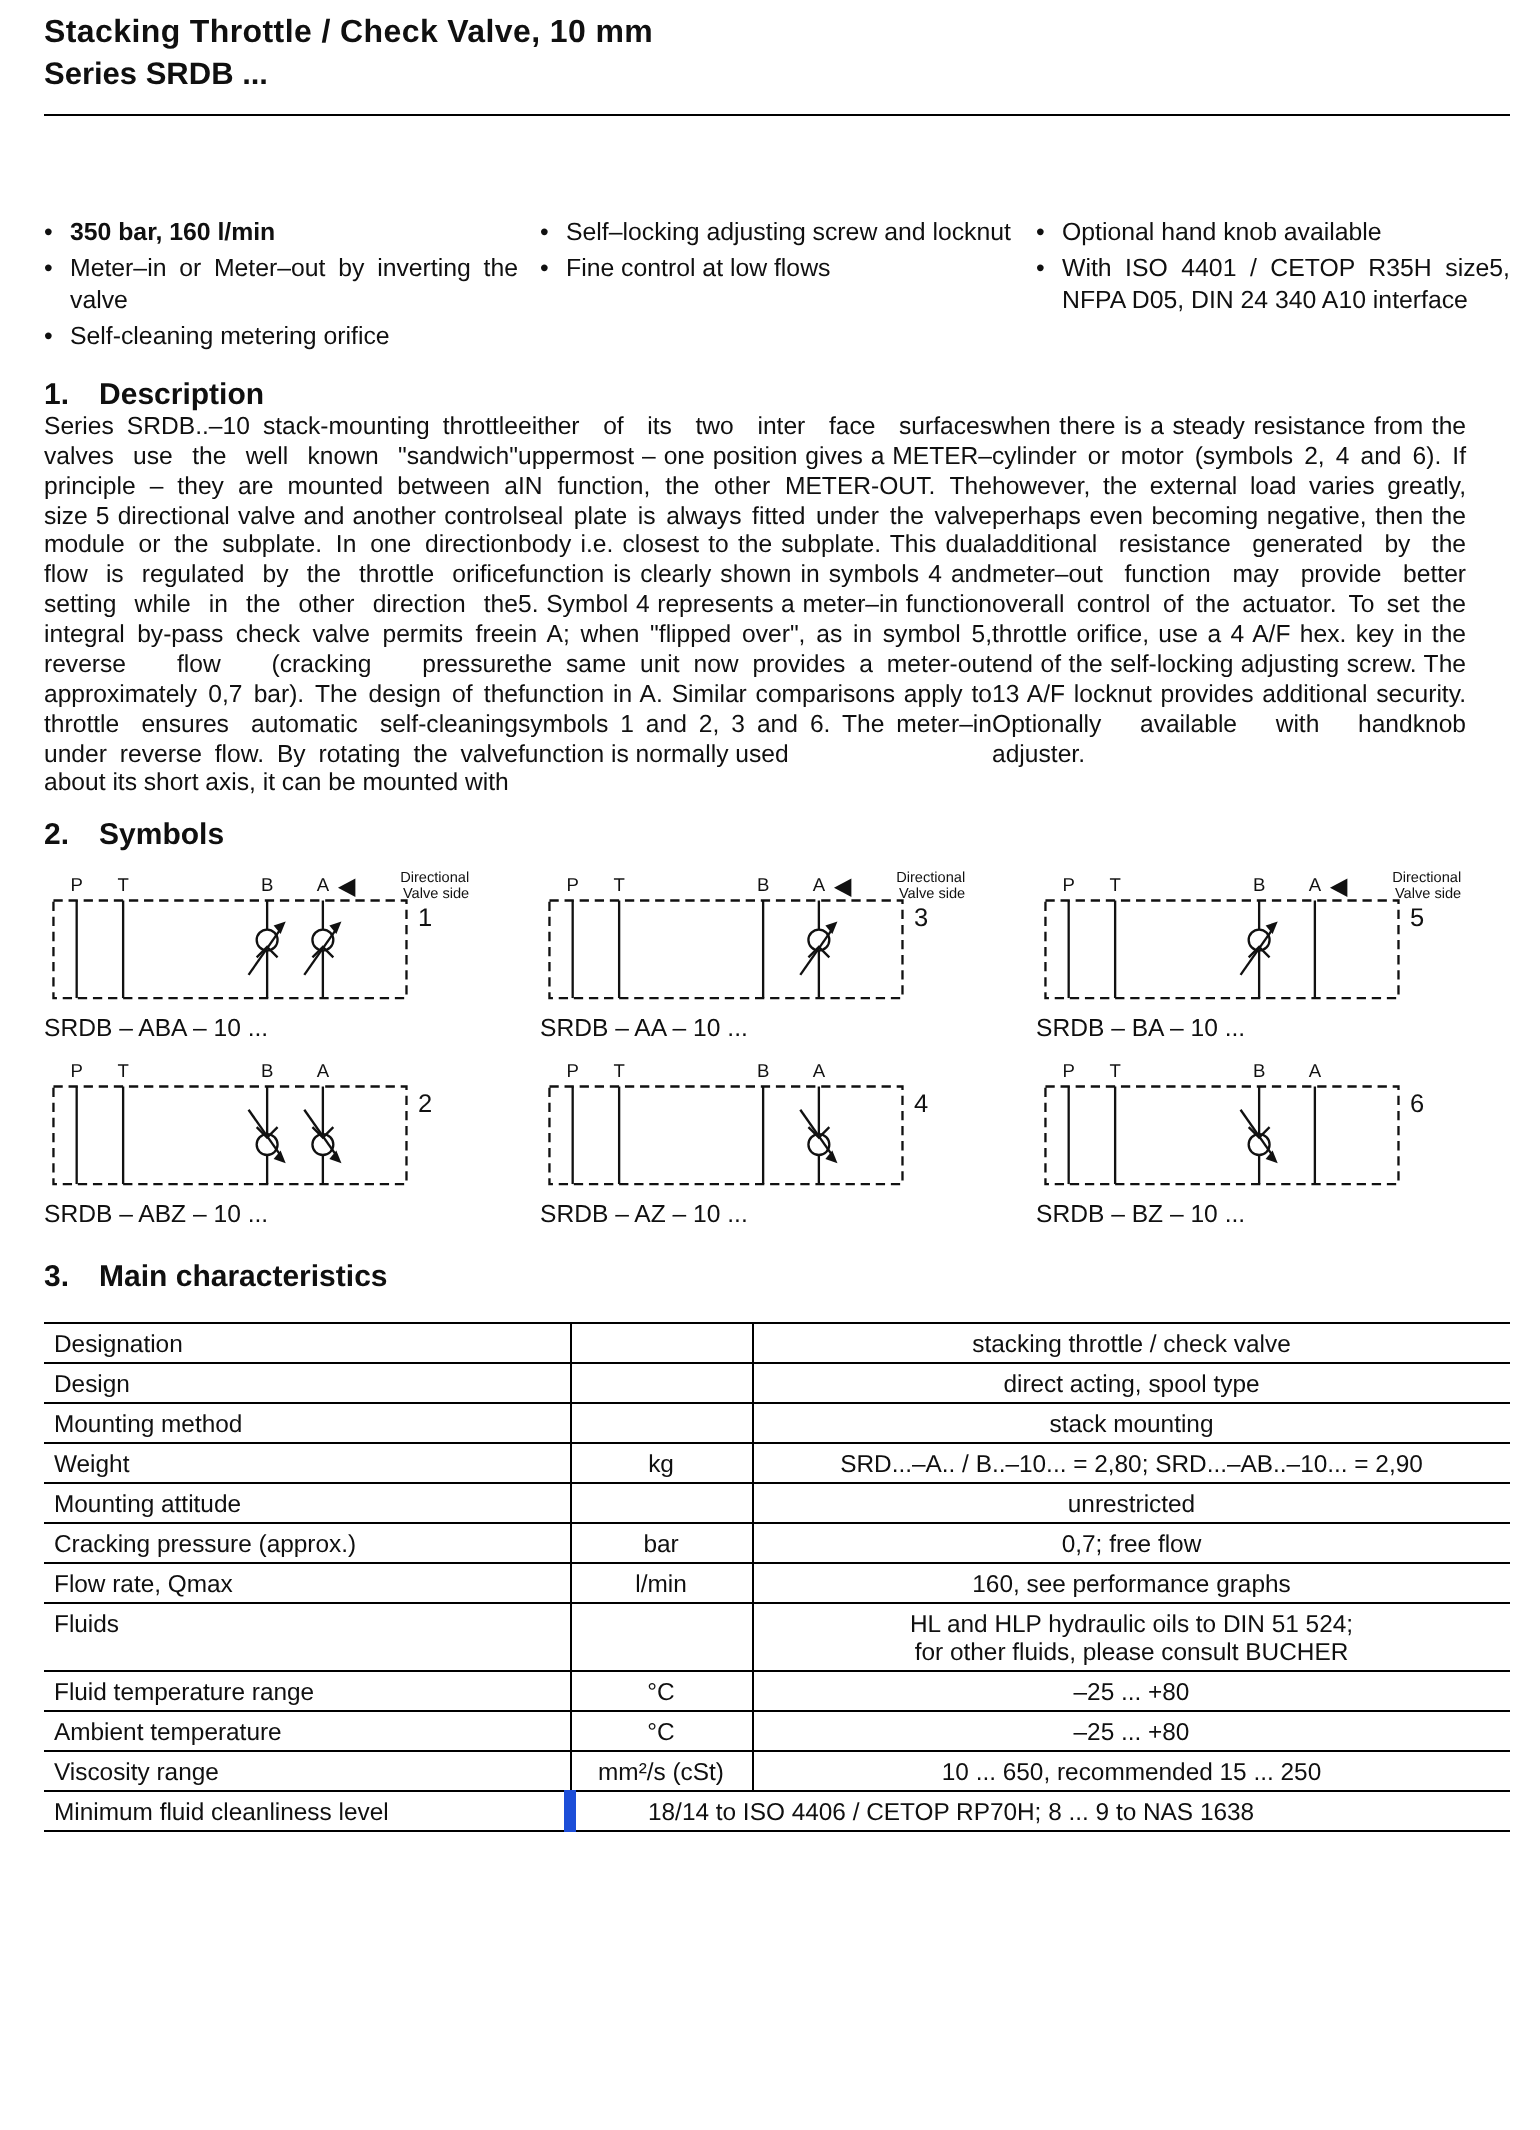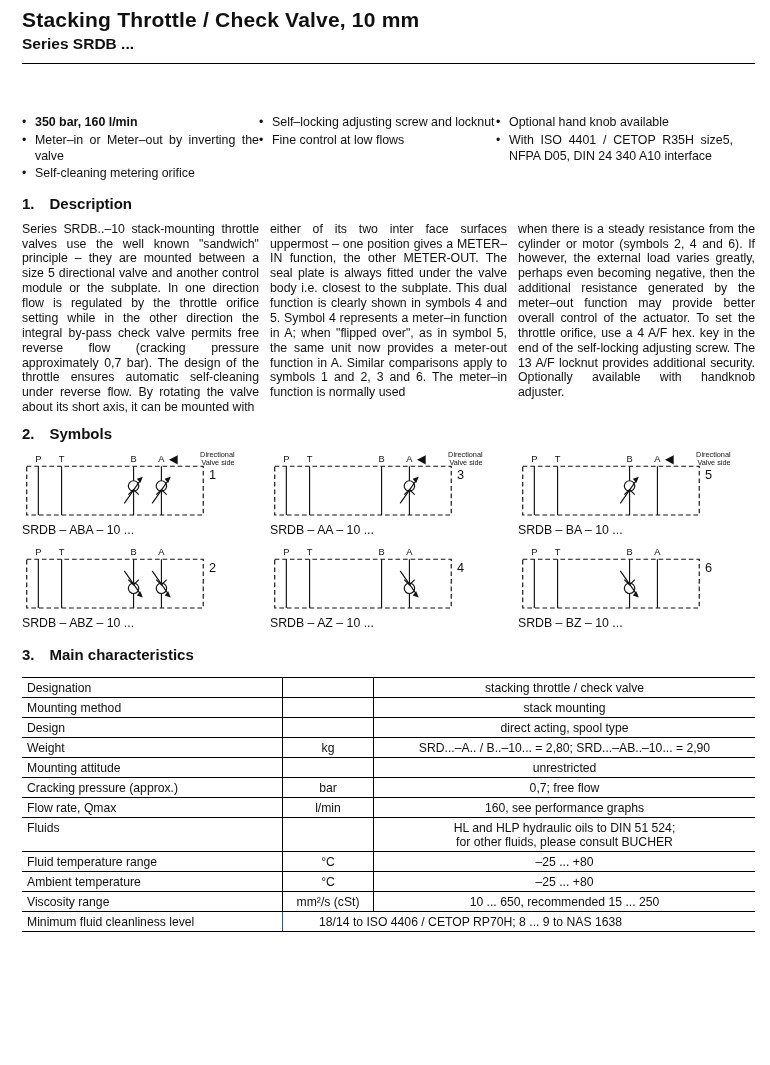--- a/index.html
+++ b/index.html
@@ -1,33 +1,33 @@
 <!DOCTYPE html>
 <html><head>
 <meta charset="utf-8">
 <style>
   html,body{margin:0;padding:0}
   body{width:770px;height:1065px;background:#fff;color:#101010;
        font-family:"Liberation Sans",sans-serif;overflow:hidden}
   .page{padding:8px 15px 0 22px}
-  .title{font-size:21px;font-weight:700;line-height:1.15;letter-spacing:.2px}
+  .title{font-size:16px;font-weight:700;line-height:1.15;letter-spacing:.2px}
   .subtitle{font-size:15.5px;font-weight:700;margin-top:3px}
   .rule{border:none;border-top:1.3px solid #000;margin:10px 0 0}
   
-  .features{display:grid;grid-template-columns:237px 237px 237px;
+  .features{display:grid;grid-template-columns:237px 237px 237px;column-gap:11px;
             margin-top:50px;font-size:12.4px;line-height:1.32}
   .feature{display:flex;margin-bottom:1px;text-align:justify}
   .feature::before{content:"\2022";width:13px;flex:none}
   .feature .txt{flex:1}
   .fcol1 .feature:first-child .txt{font-weight:700}
   
   .sec-head{display:flex;gap:15px;font-size:15px;font-weight:700}
   .desc-head{margin-top:12px}
-  .desc-cols{display:grid;grid-template-columns:237px 237px 237px;column-gap:11px;
-             margin-top:10px;font-size:12.3px;line-height:1.21;text-align:justify}
+  .desc-cols{display:grid;grid-template-columns:237px 237px 237px;
+             font-size:12.3px;line-height:1.21;text-align:justify}
   .sym-head{margin-top:10px}
   
   .sym-grid{display:grid;grid-template-columns:237px 237px 237px;column-gap:11px;
             row-gap:6px;margin-top:8px}
   .sym{display:block}
   .sym .ln{stroke:#111;stroke-width:1}
   .sym .box{fill:none;stroke:#111;stroke-width:1;stroke-dasharray:4 2.5}
   .sym text{fill:#111}
   .sym .port{font-size:8px;text-anchor:middle}
   .sym .tiny{font-size:6.3px;text-anchor:end}
@@ -35,21 +35,21 @@
   .sym .tri{fill:#111}
   .sym-label{font-size:12.3px;margin-top:1px}
   .main-head{margin-top:16px}
   
   .char-table{border-collapse:collapse;width:733px;margin-top:14px;
               font-size:12.2px;border-top:1px solid #000}
   .char-table td{border-bottom:1px solid #000;padding:2.5px 5px;vertical-align:top}
   td.c-label{width:250px}
   td.c-unit{width:80px;border-left:1px solid #000;text-align:center}
   td.c-value{border-left:1px solid #000;text-align:center;white-space:pre-line}
-  td.c-merged{border-left:1px solid #1d4ed8;text-align:left;padding-left:36px}
+  td.c-merged{border-left:6px solid #1d4ed8;text-align:left;padding-left:36px}
 </style>
 </head>
 <body>
 
 <svg width="0" height="0" style="position:absolute" aria-hidden="true">
   <defs>
     <g id="assy">
       <circle cx="0" cy="-4" r="4.5" fill="#fff" stroke="#111" stroke-width="1"></circle>
       <path d="M -4.5 3.5 L 0 -1 L 4.5 3.5" fill="none" stroke="#111" stroke-width="1"></path>
       <line x1="-8" y1="11" x2="6" y2="-9" stroke="#111" stroke-width="1"></line>
@@ -233,28 +233,28 @@
   </div>
 
   <table class="char-table">
     <tbody>
       <tr>
         <td class="c-label">Designation</td>
         <td class="c-unit"></td>
         <td class="c-value">stacking throttle / check valve</td>
       </tr>
       <tr>
+        <td class="c-label">Design</td>
+        <td class="c-unit"></td>
+        <td class="c-value">direct acting, spool type</td>
+      </tr>
+      <tr>
         <td class="c-label">Mounting method</td>
         <td class="c-unit"></td>
         <td class="c-value">stack mounting</td>
-      </tr>
-      <tr>
-        <td class="c-label">Design</td>
-        <td class="c-unit"></td>
-        <td class="c-value">direct acting, spool type</td>
       </tr>
       <tr>
         <td class="c-label">Weight</td>
         <td class="c-unit">kg</td>
         <td class="c-value">SRD...–A.. / B..–10... = 2,80; SRD...–AB..–10... = 2,90</td>
       </tr>
       <tr>
         <td class="c-label">Mounting attitude</td>
         <td class="c-unit"></td>
         <td class="c-value">unrestricted</td>

